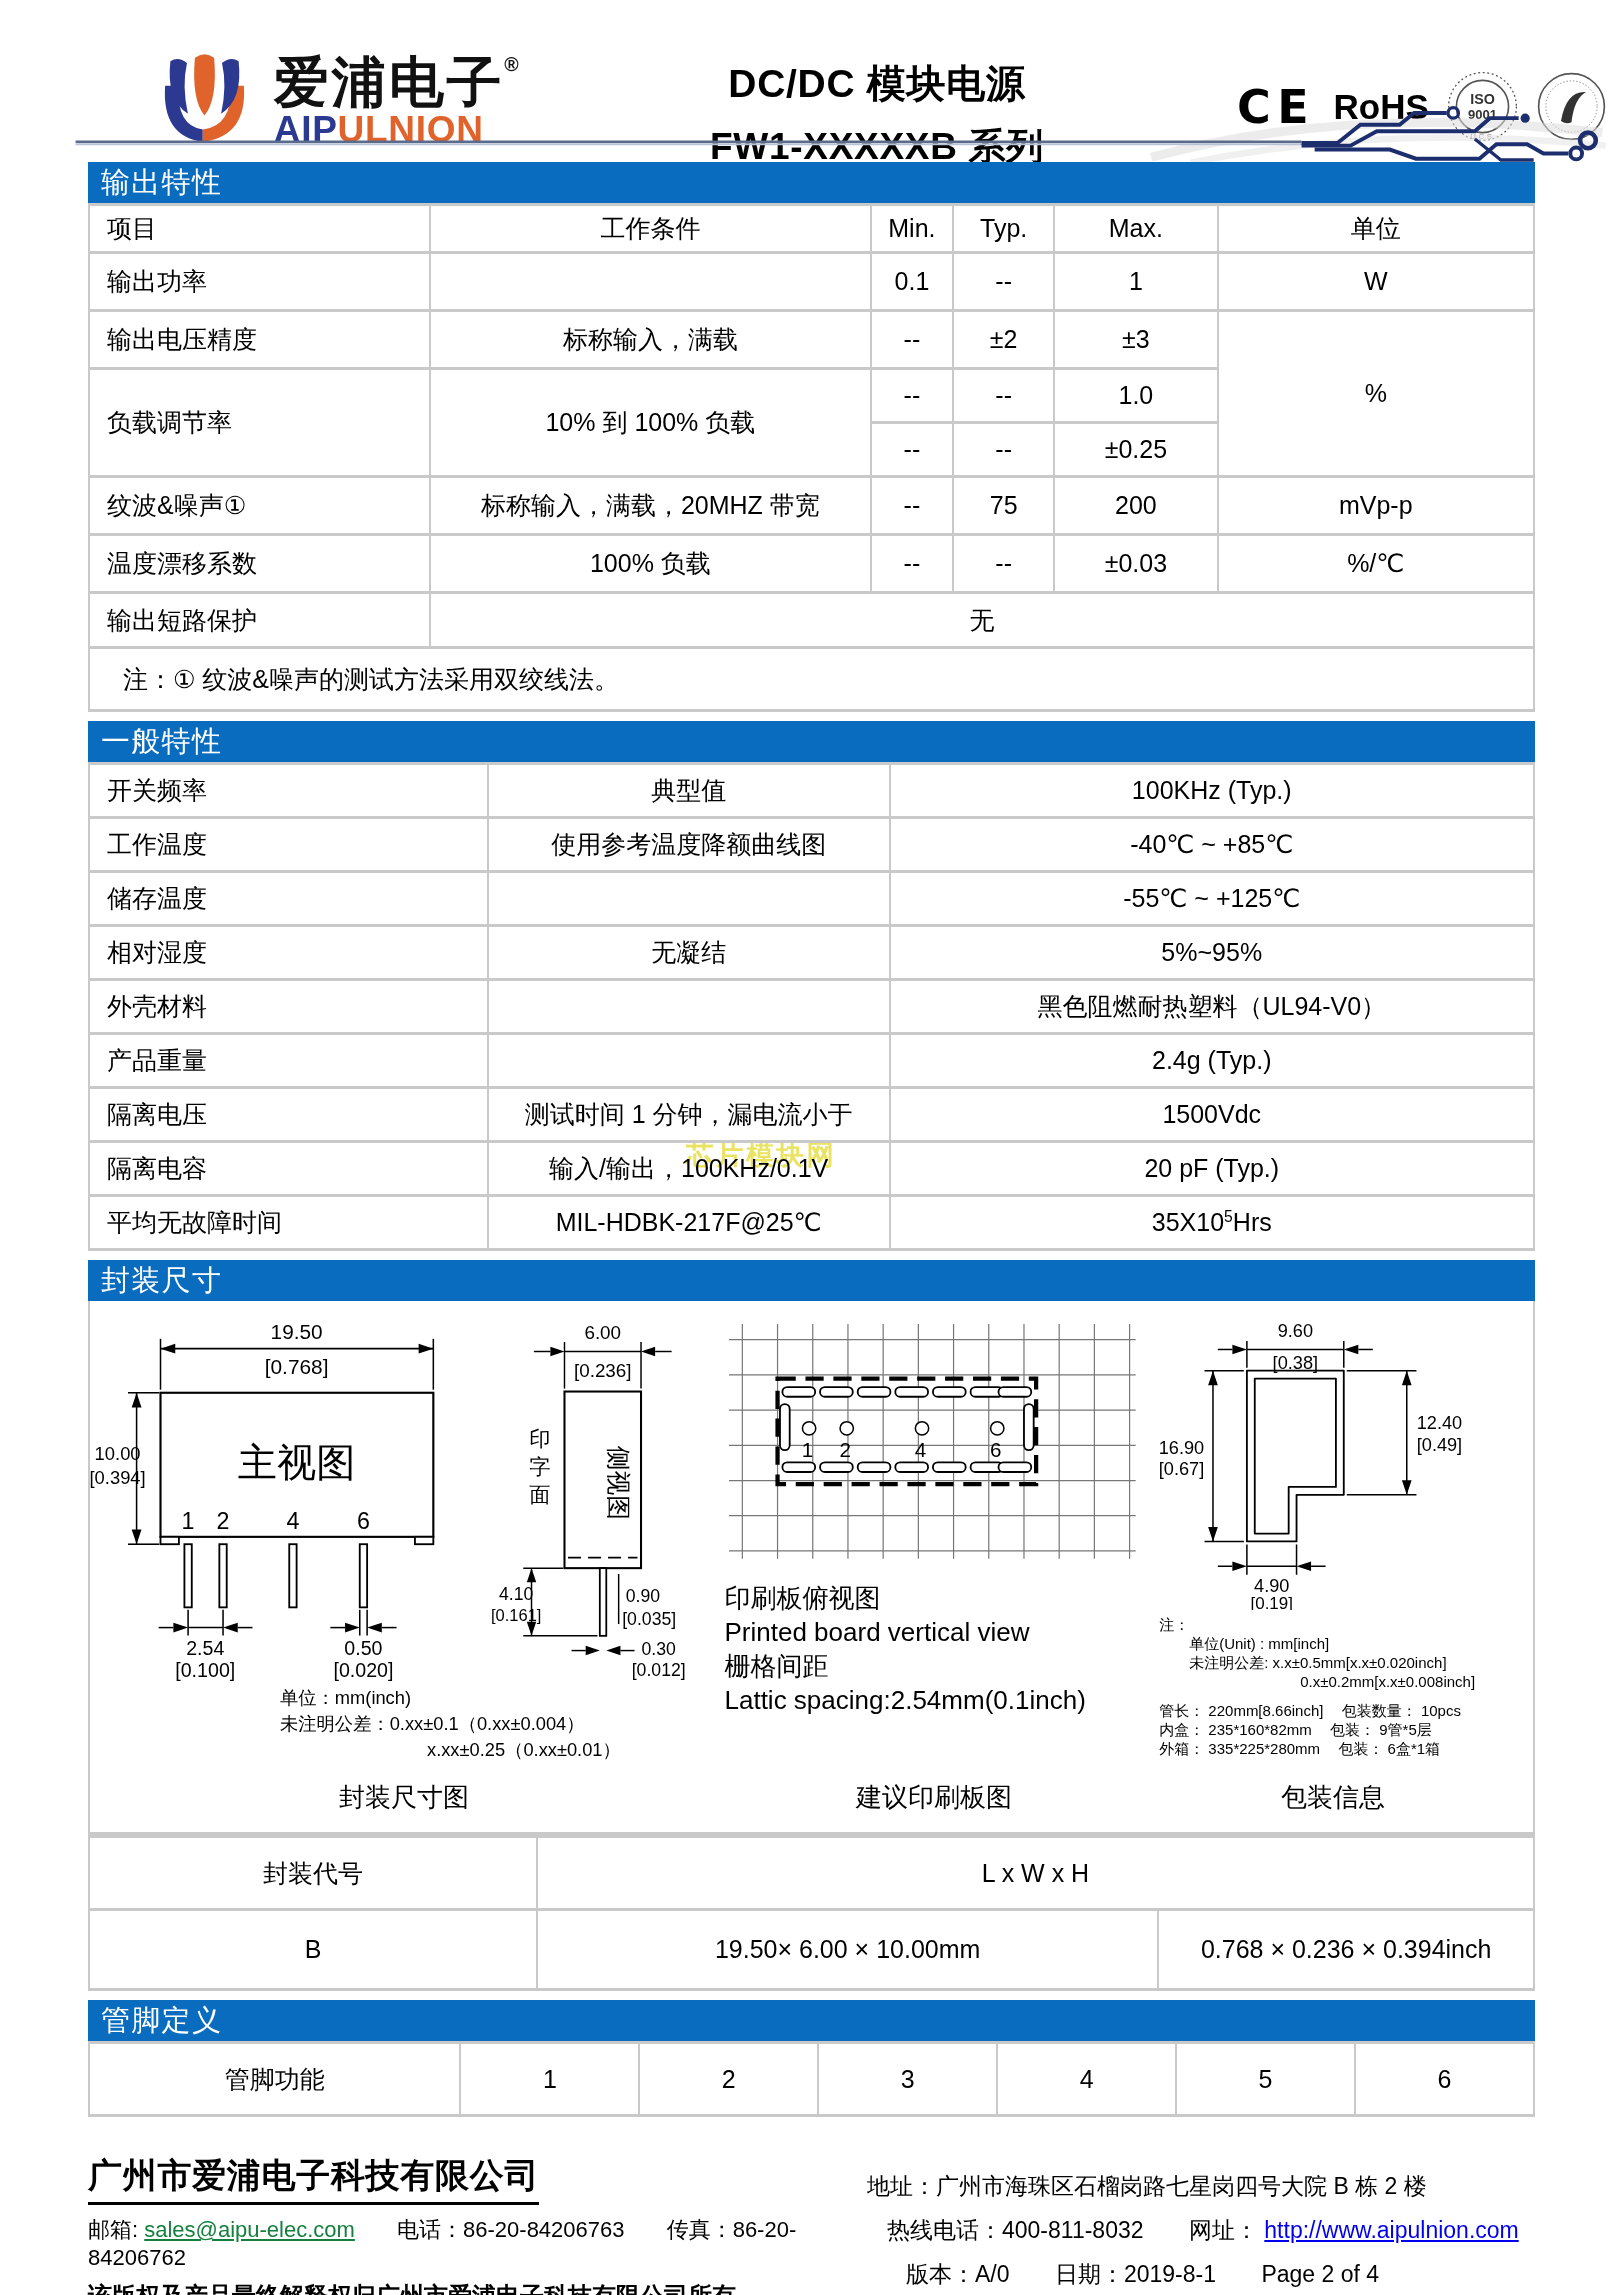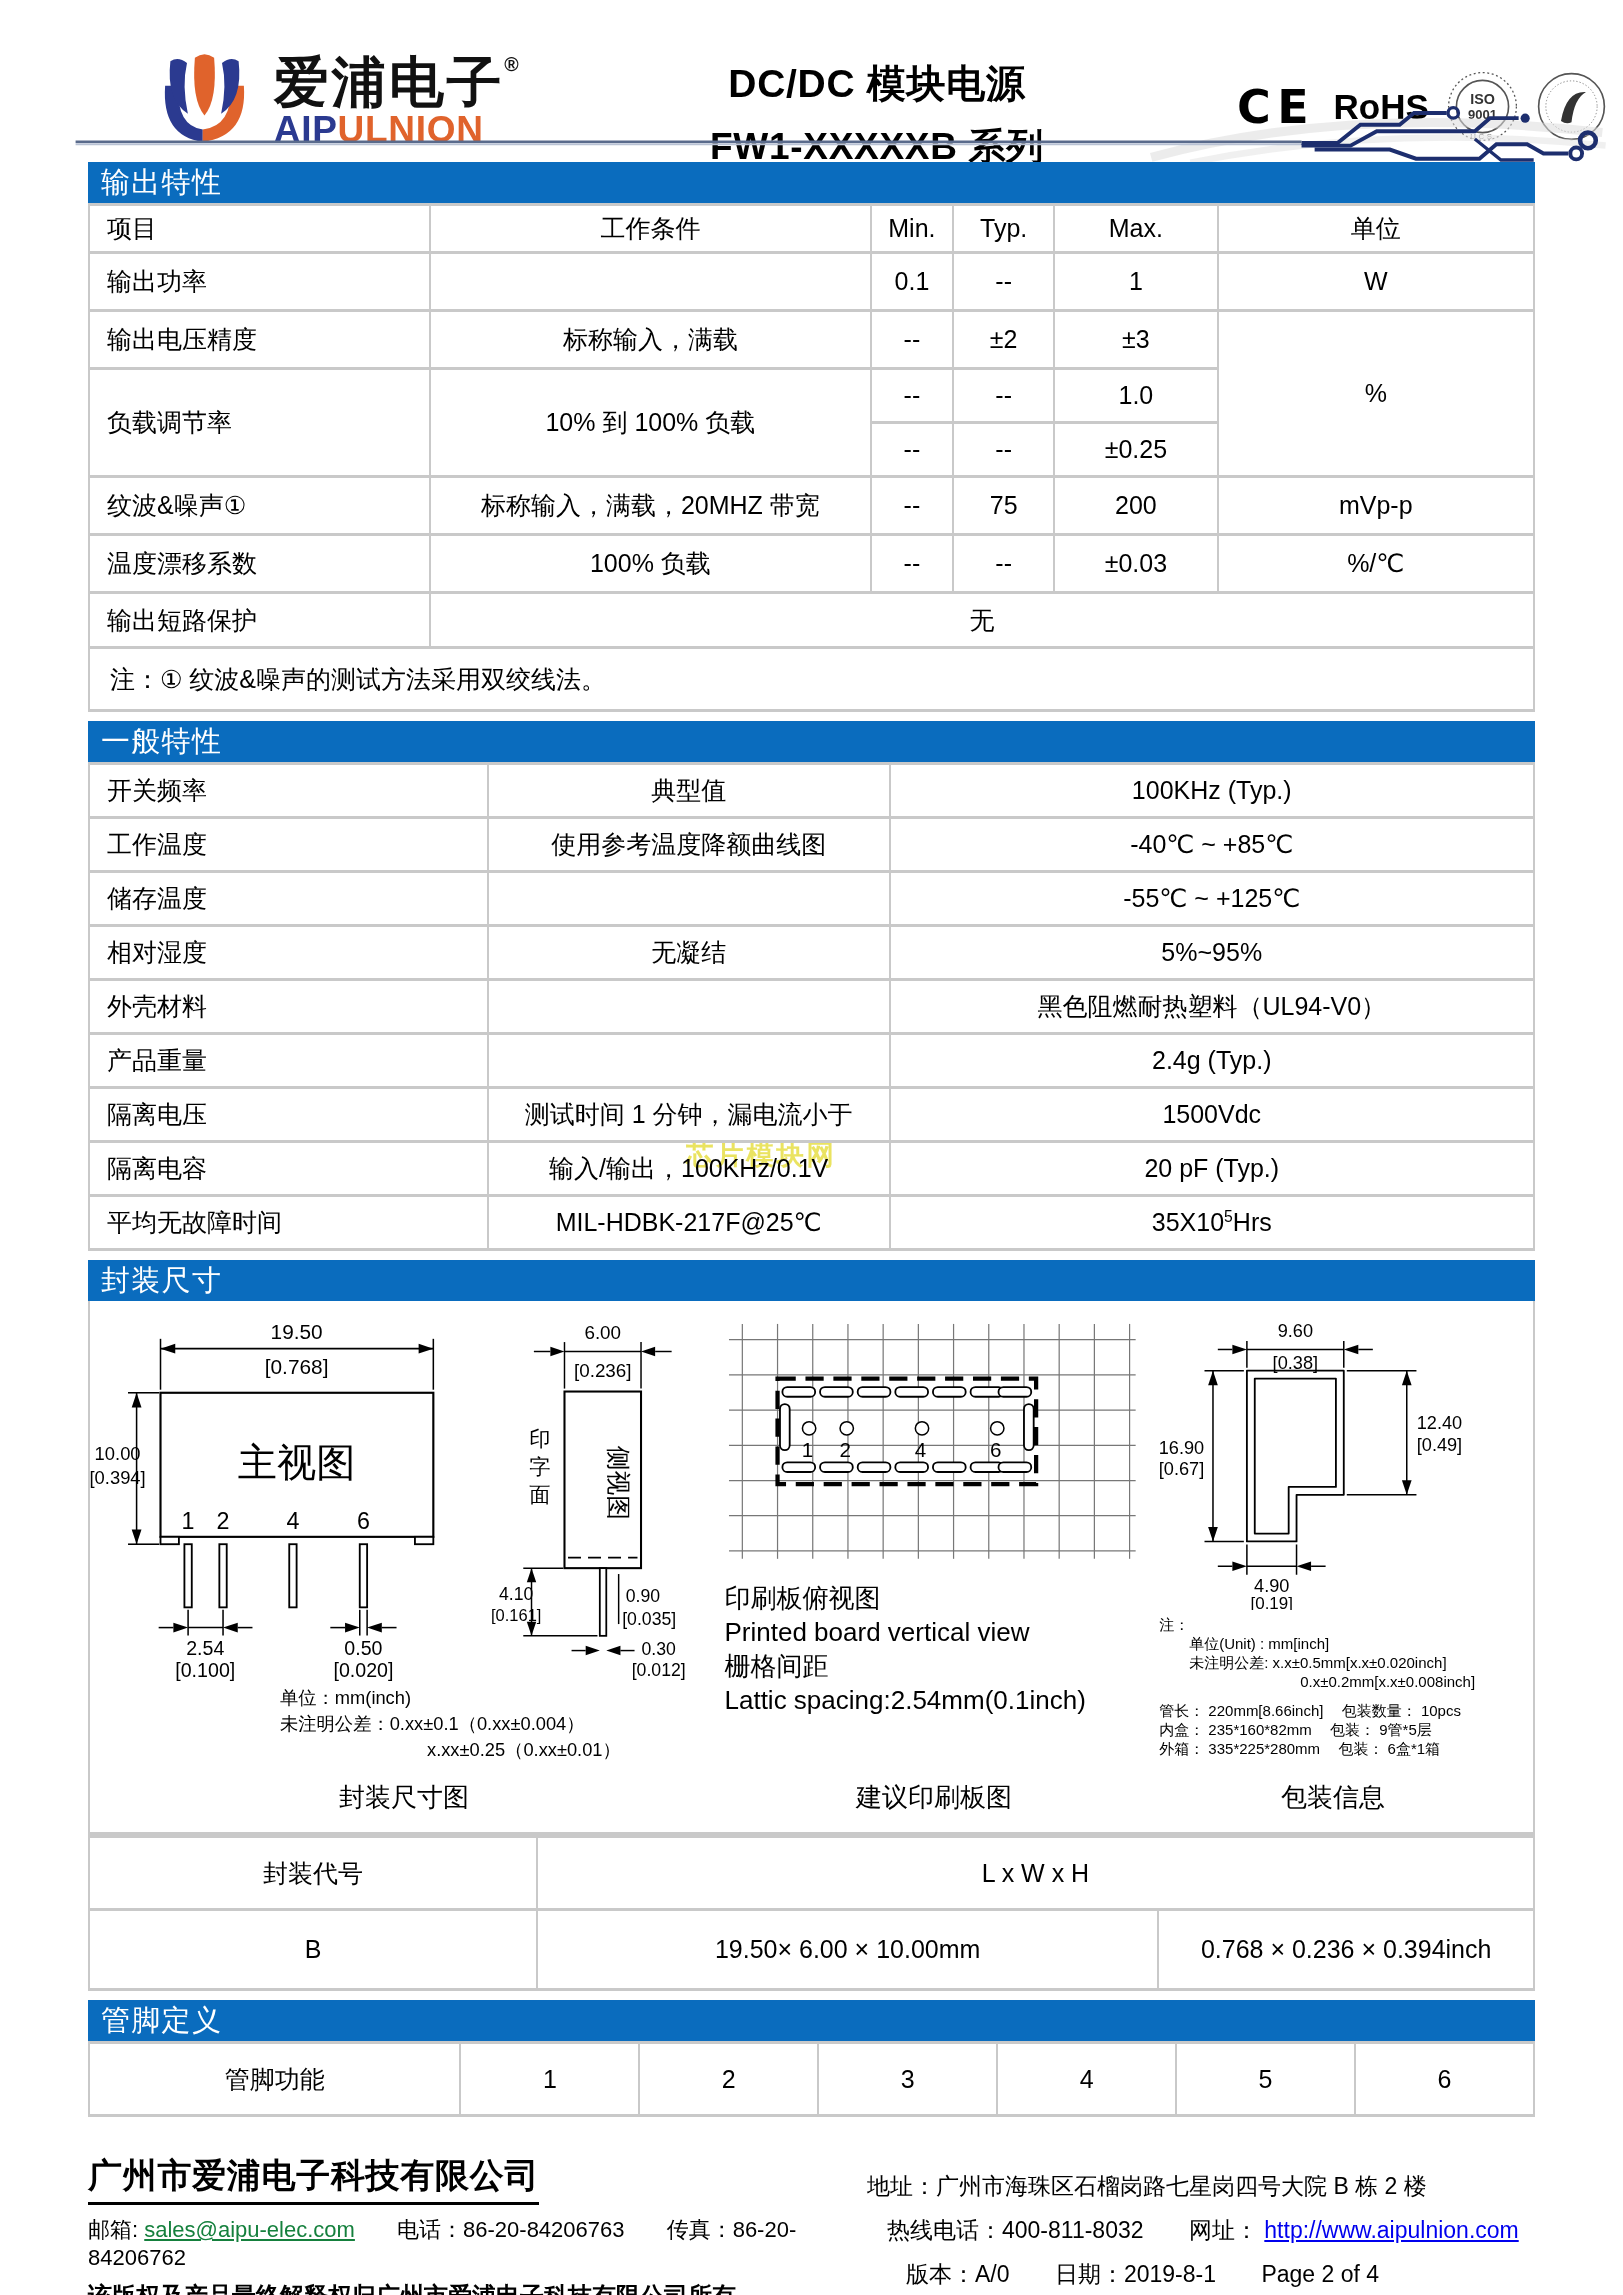--- a/index.html
+++ b/index.html
@@ -26,21 +26,21 @@
   .divider{position:absolute;left:0;top:92px;width:1623px;height:85px;}
   
   .content{position:absolute;left:88px;top:162px;width:1447px;}
   .section-bar{height:41px;background:var(--accent);color:#fff;font-size:29px;font-weight:normal;
                display:flex;align-items:center;padding-left:13px;box-sizing:border-box;letter-spacing:1.3px;}
   table{width:100%;border-collapse:collapse;table-layout:fixed;}
   td{border-left:2px solid #c9c9c9;border-right:2px solid #c9c9c9;
      border-top:3.9px solid #c9c9c9;border-bottom:3.9px solid #c9c9c9;
      font-size:25px;text-align:center;vertical-align:middle;padding:2.6px 5.2px;box-sizing:border-box;}
   td.item{text-align:left;padding-left:17px;margin-left:8px;}
-  td.note-cell{text-align:left;padding-left:20px;font-size:25px;}
+  td.note-cell{text-align:left;padding-left:33px;font-size:25px;}
   sup.mtbf{font-size:15.7px;vertical-align:super;}
   
   .diag-wrap{border-left:2px solid #c9c9c9;border-right:2px solid #c9c9c9;border-bottom:3.9px solid #c9c9c9;
              box-sizing:border-box;padding-top:11.8px;}
   .diagrams{display:flex;align-items:flex-start;}
   .dcol-left{width:628px;}
   .dcol-left-svgs{display:flex;align-items:center;}
   .dcol-pcb{width:432px;}
   .dcol-prof{width:366px;}
   .tol-note{padding-left:190px;font-size:18.3px;line-height:26px;margin-top:3.9px;}

